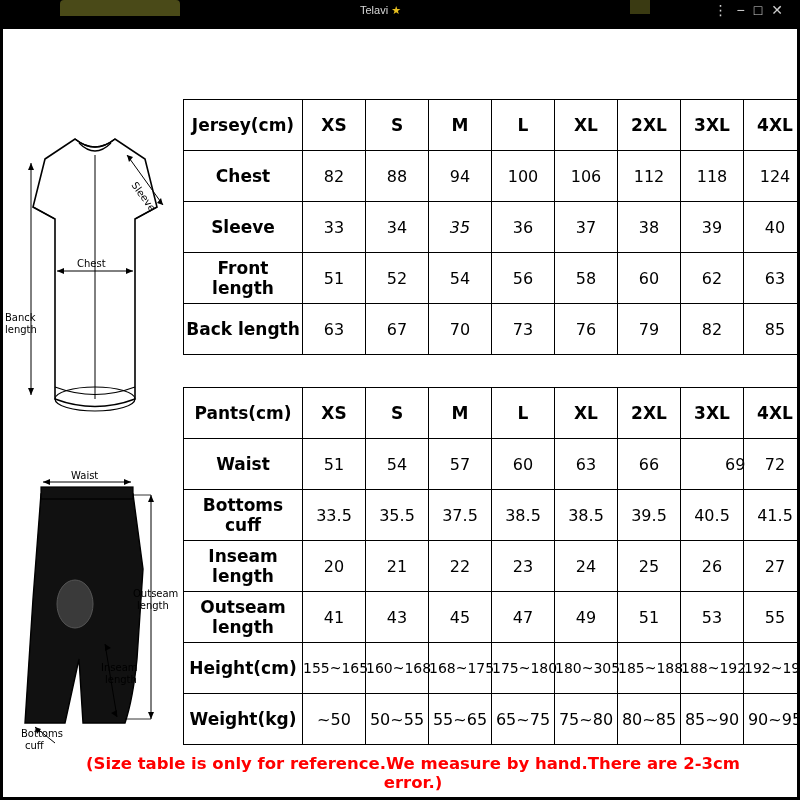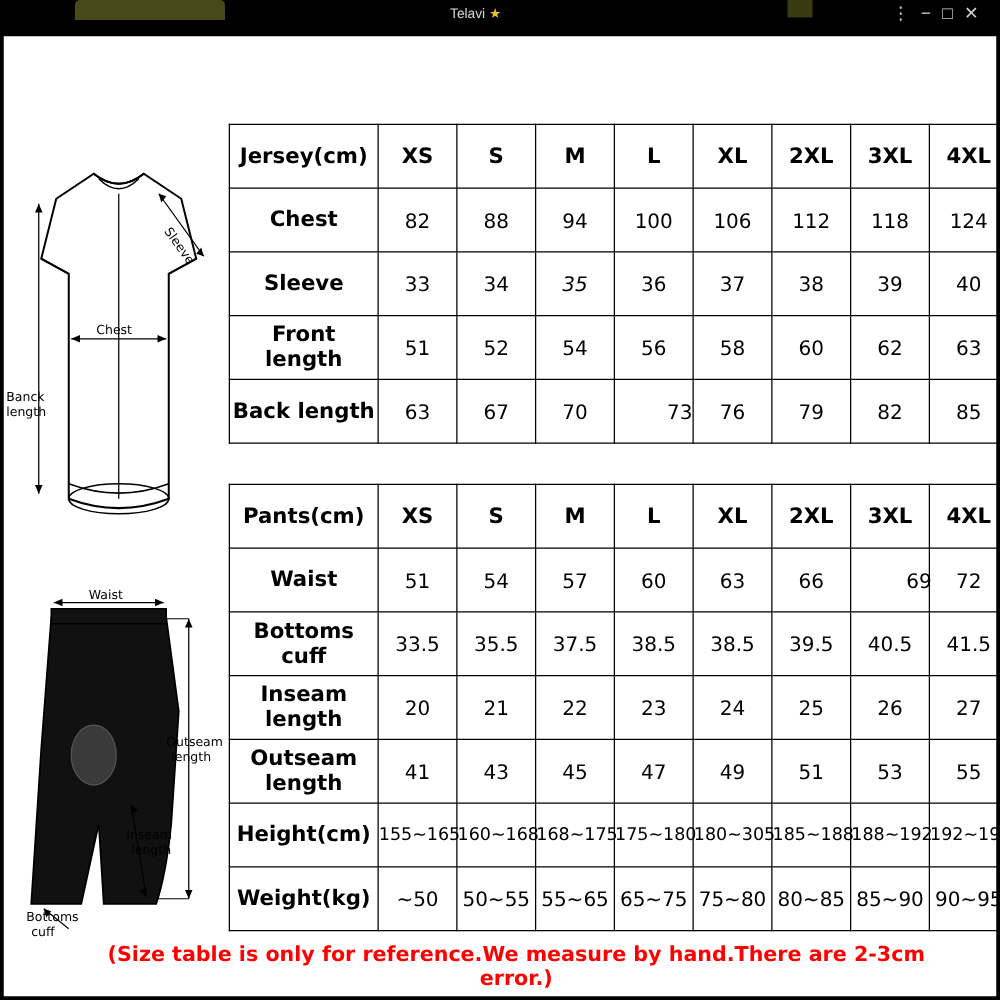--- a/index.html
+++ b/index.html
@@ -272,21 +272,21 @@
             <td style="width: 62px;">58</td>
             <td style="width: 62px;">60</td>
             <td style="width: 62px;">62</td>
             <td style="width: 62px;">63</td>
           </tr>
           <tr>
             <td class="rowlabel" style="width: 118px;">Back length</td>
             <td style="width: 62px;">63</td>
             <td style="width: 62px;">67</td>
             <td style="width: 62px;">70</td>
-            <td style="width: 62px; text-align: right;">73</td>
+            <td style="width: 62px;">73</td>
             <td style="width: 62px;">76</td>
             <td style="width: 62px;">79</td>
             <td style="width: 62px;">82</td>
             <td style="width: 62px;">85</td>
           </tr>
         </tbody>
       </table>
     <table class="tbl" id="pants-table">
         <tbody>
           <tr>

